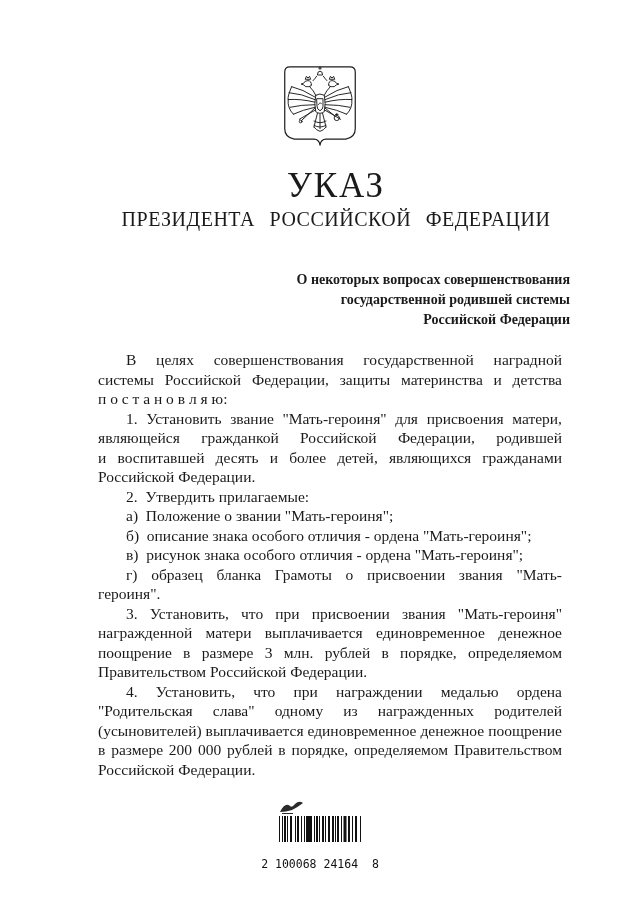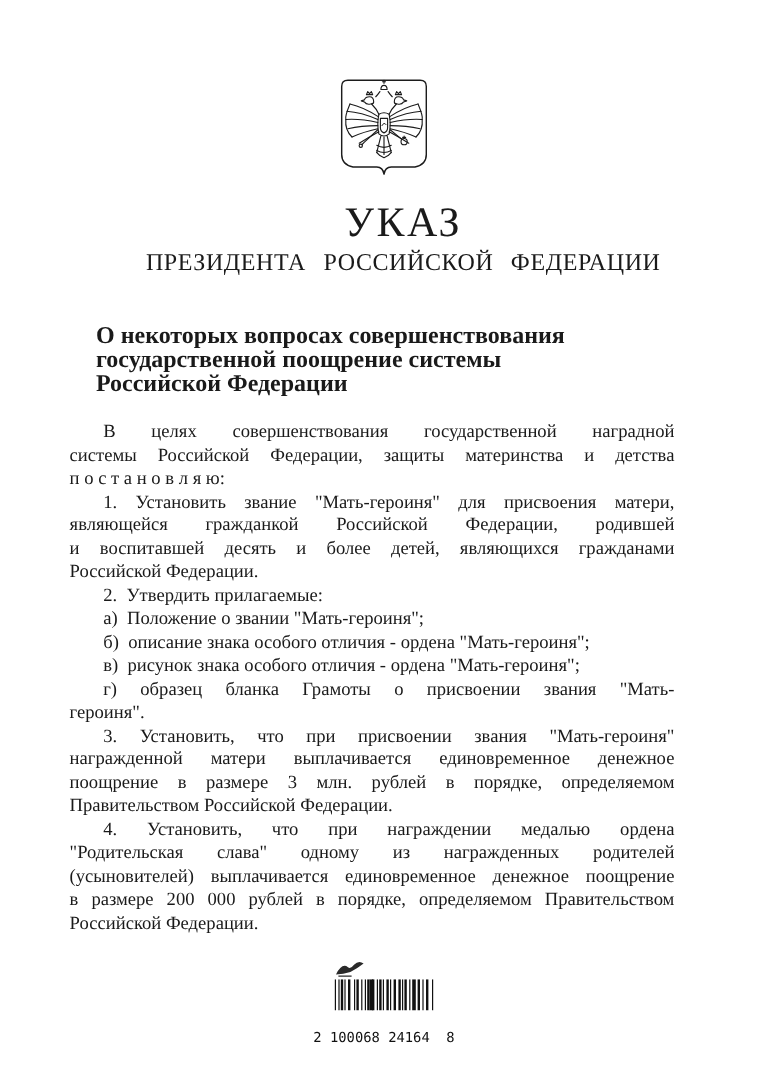--- a/index.html
+++ b/index.html
@@ -12,29 +12,29 @@
   .doc-type {
     position:absolute; top:162px; left:12px; width:640px; margin:4px;
     text-align:center; font-size:35px; font-weight:normal; letter-spacing:2px;
   }
   .issuer {
     position:absolute; top:208px; left:0; width:640px; margin:0;
     text-align:center; font-size:20px; font-weight:normal;
     letter-spacing:0.5px; word-spacing:9px;padding-left:16px;
   }
   .title-block {
-    position:absolute; top:270px; left:80px; width:500px;
-    text-align:left; font-weight:bold; font-size:20px; line-height:20px;
+    position:absolute; top:270px; left:70px; width:500px;
+    text-align:right; font-weight:bold; font-size:14px; line-height:20px;
   }
   .body-block {
     position:absolute; top:350px; left:58px; width:504px;
     font-size:15.5px;
   }
   .para { margin:0; }
-  .ln { line-height:19.5px; }
+  .ln { line-height:19.5px;margin-left:40px; }
   .j { text-align:justify; text-align-last:justify; text-justify:inter-word; }
   .ind { text-indent:28px; }
   .barcode-block { position:absolute; top:799px; left:250px; width:140px; }
   .hand-mark { display:block; margin-left:28px; height:16px; }
   .bars { display:block; margin:1px auto 0 auto; }
   .digits {
     margin-top:16px; text-align:center; white-space:pre;
     font-family:"DejaVu Sans Mono","Liberation Mono",monospace;
     font-size:11.5px; line-height:13px; letter-spacing:0px; color:#111;
   }
@@ -75,21 +75,21 @@
         <path d="M43,73 L46,76 L50,78 L54,76 L57,73"></path>
       </g>
     </svg>
   </div>
 
   <h1 class="doc-type">УКАЗ</h1>
   <h2 class="issuer">ПРЕЗИДЕНТА РОССИЙСКОЙ ФЕДЕРАЦИИ</h2>
 
   <div class="title-block">
     <div>О некоторых вопросах совершенствования</div>
-    <div>государственной поощрение системы</div>
+    <div>государственной родившей системы</div>
     <div>Российской Федерации</div>
   </div>
 
   <div class="body-block">
     <div class="para">
       <div class="ln j ind">В целях совершенствования государственной наградной</div>
       <div class="ln j">системы Российской Федерации, защиты материнства и детства</div>
       <div class="ln">п о с т а н о в л я ю:</div>
     </div>
     <div class="para">

